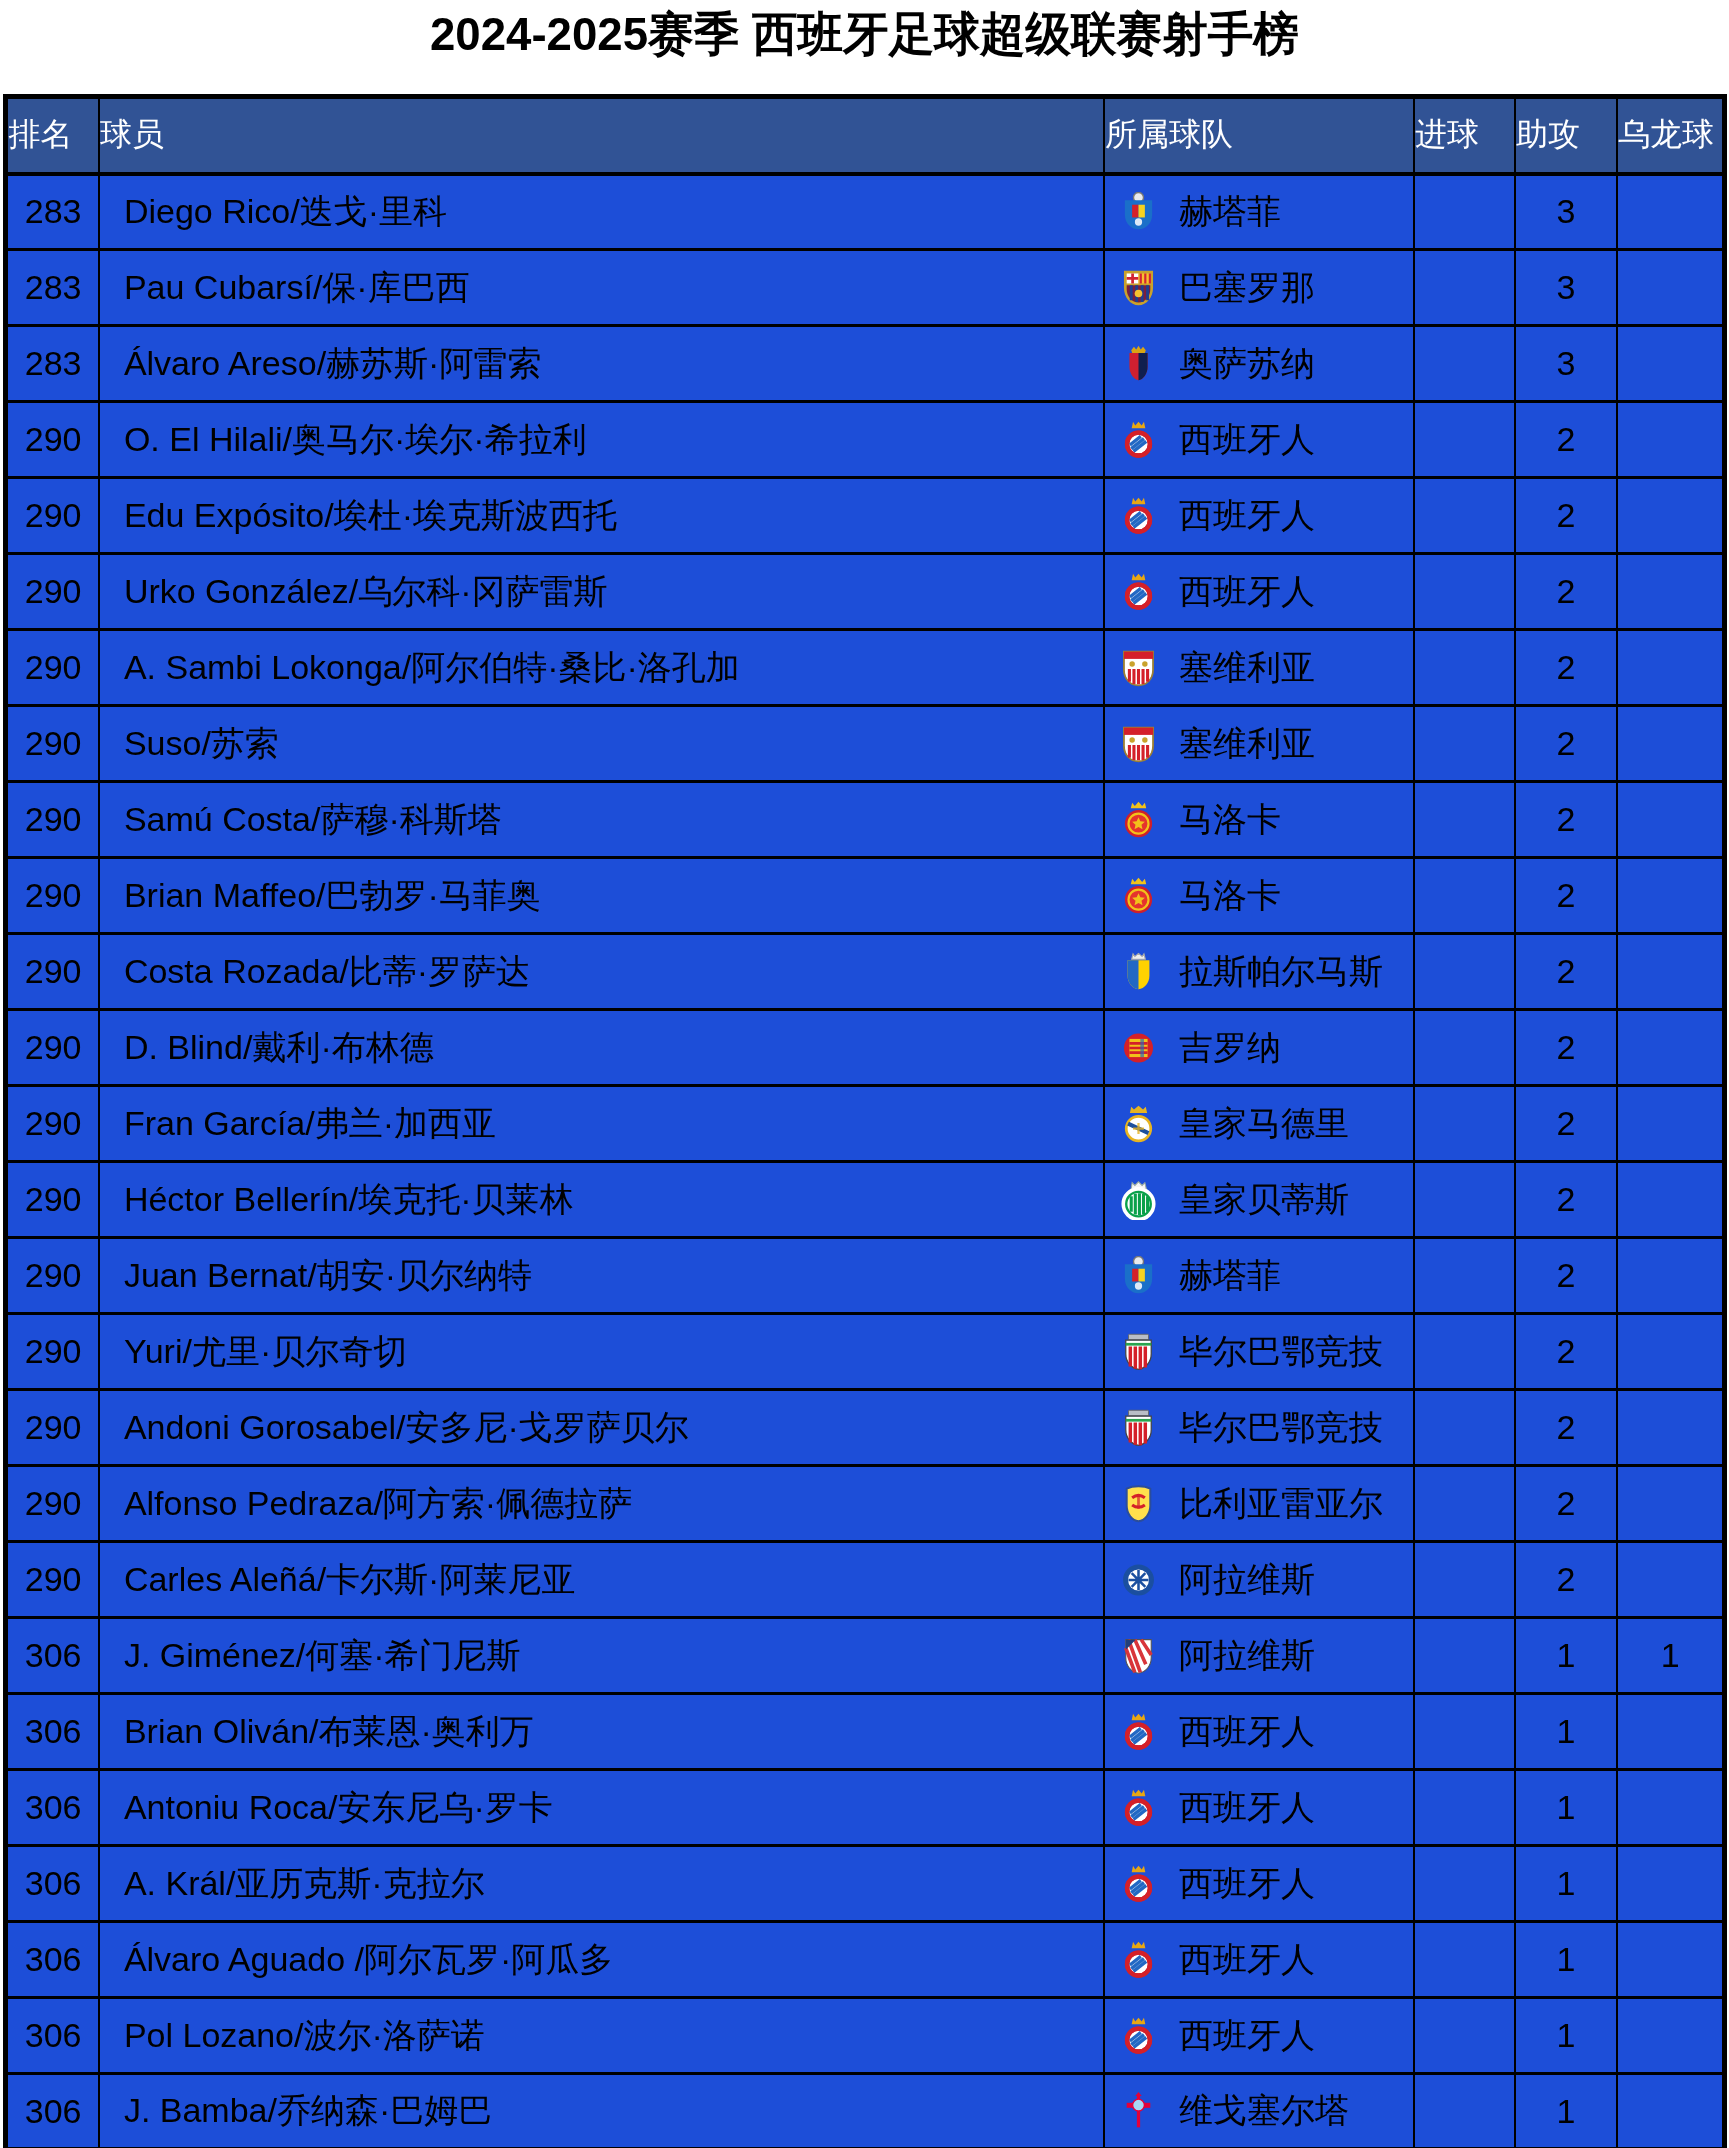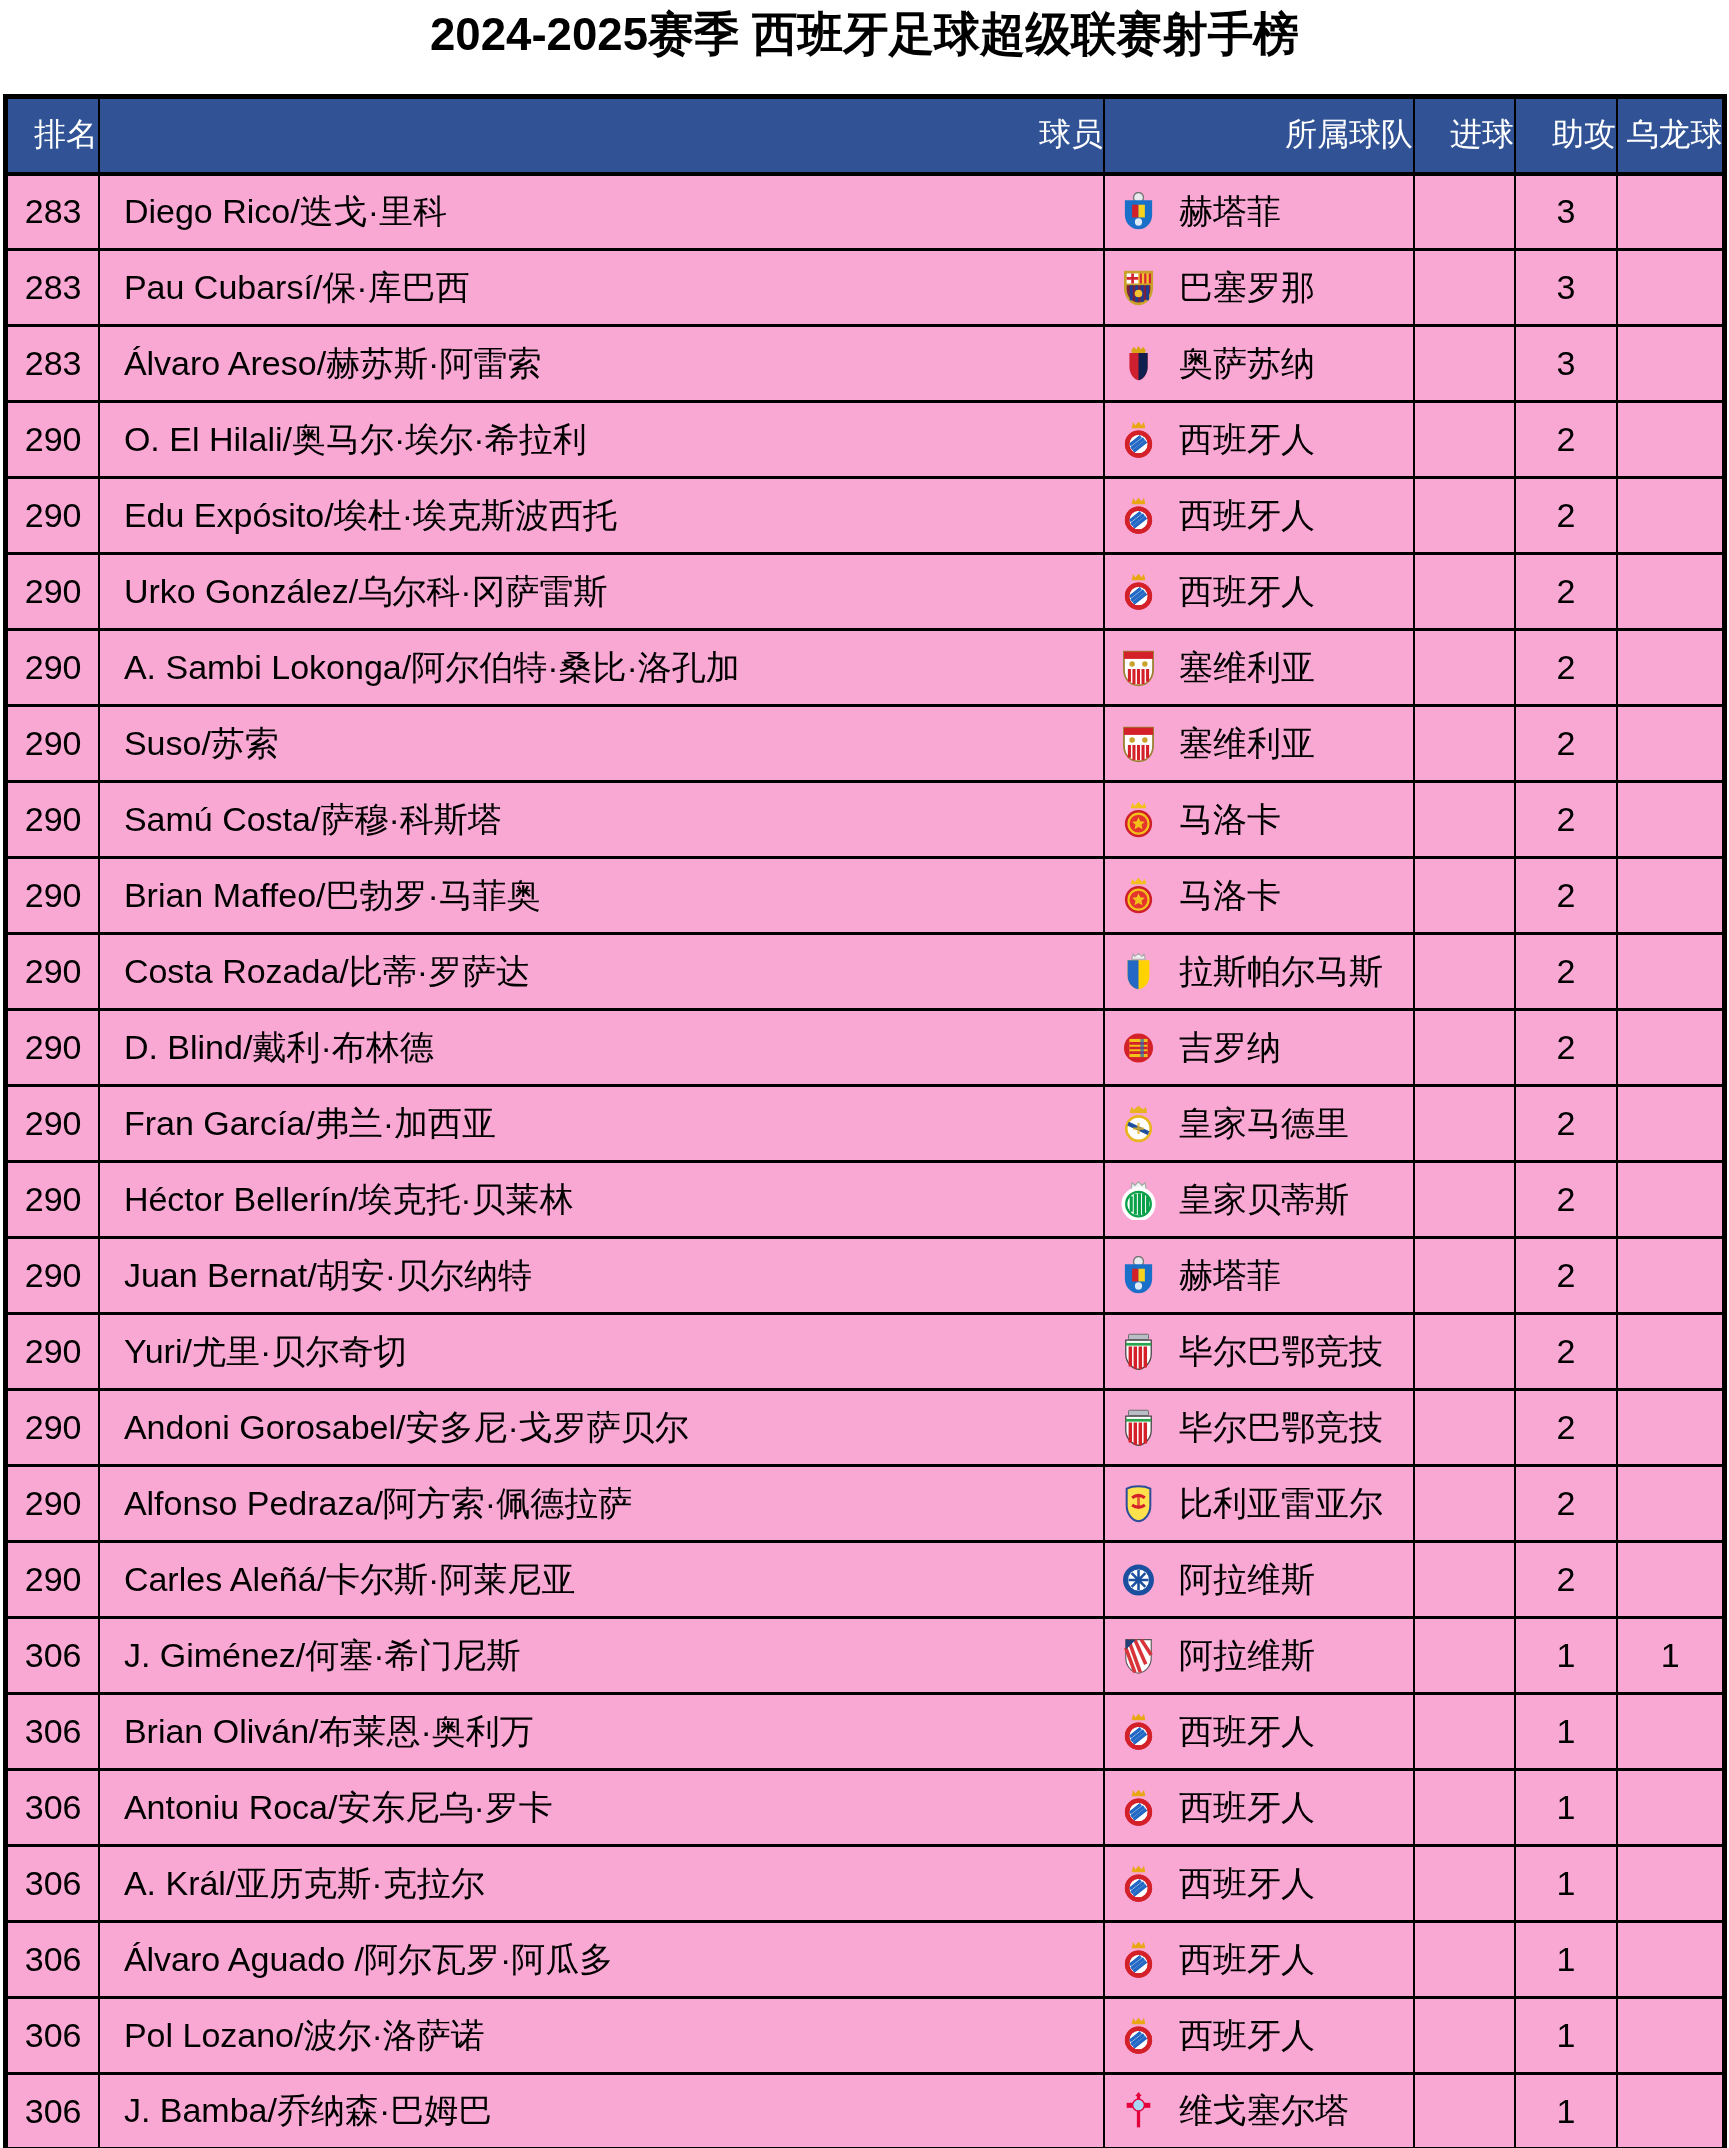--- a/index.html
+++ b/index.html
@@ -26,24 +26,24 @@
   th,td{
     border:2.5px solid #000;
     border-top-width:3.4px;border-bottom-width:3.4px;
     overflow:hidden;white-space:nowrap;
     padding:0;
   }
   thead tr{height:77px;}
   thead th{
     background:#315395;color:#fff;
     font-size:32px;font-weight:400;
-    text-align:right;
+    text-align:left;
     border-bottom-width:4.2px;
   }
-  tbody tr{height:76px;background:#f9a8d4;}
+  tbody tr{height:76px;background:#1d4ed8;}
   td{font-size:34px;vertical-align:middle;}
   td.c-rank,td.c-goals,td.c-assists,td.c-own{text-align:center;}
   td.c-player{padding-left:24px;}
   .team-wrap{display:flex;align-items:center;padding-left:15px;}
   .badge{
     width:37px;height:40px;flex:0 0 auto;
     display:inline-flex;align-items:center;justify-content:center;
     margin-right:22px;
   }
   .badge svg{width:37px;height:40px;display:block;}

